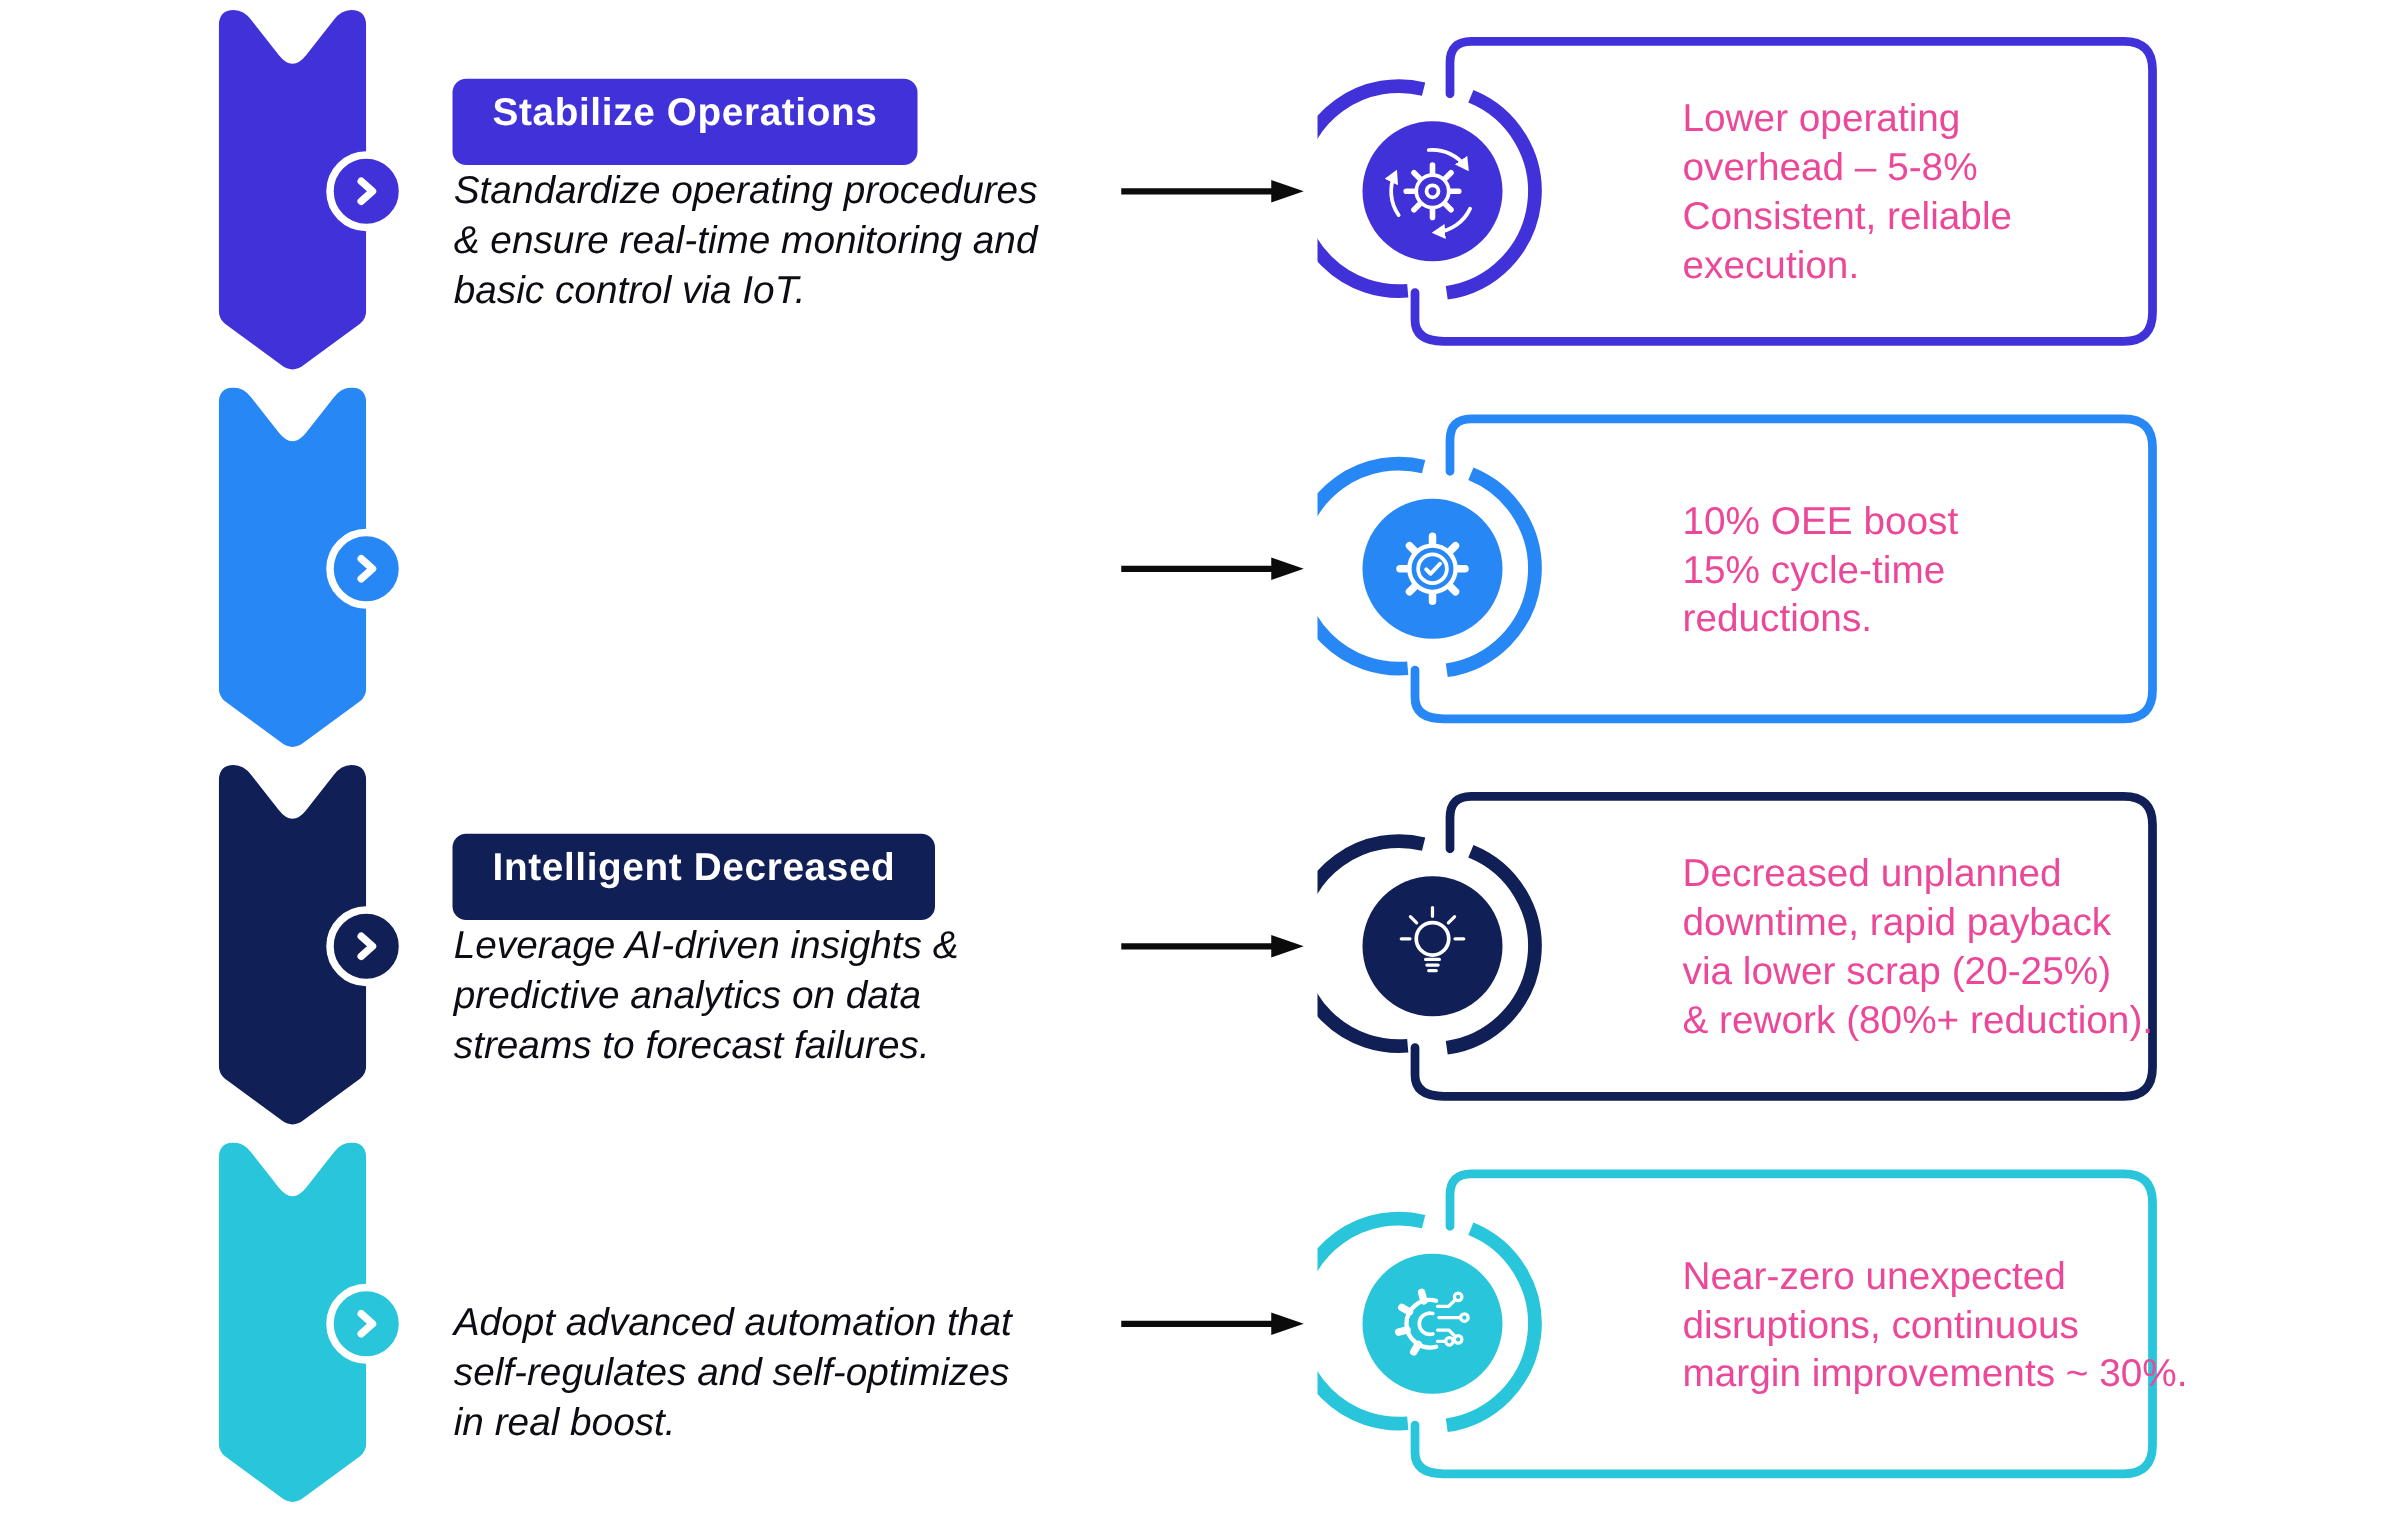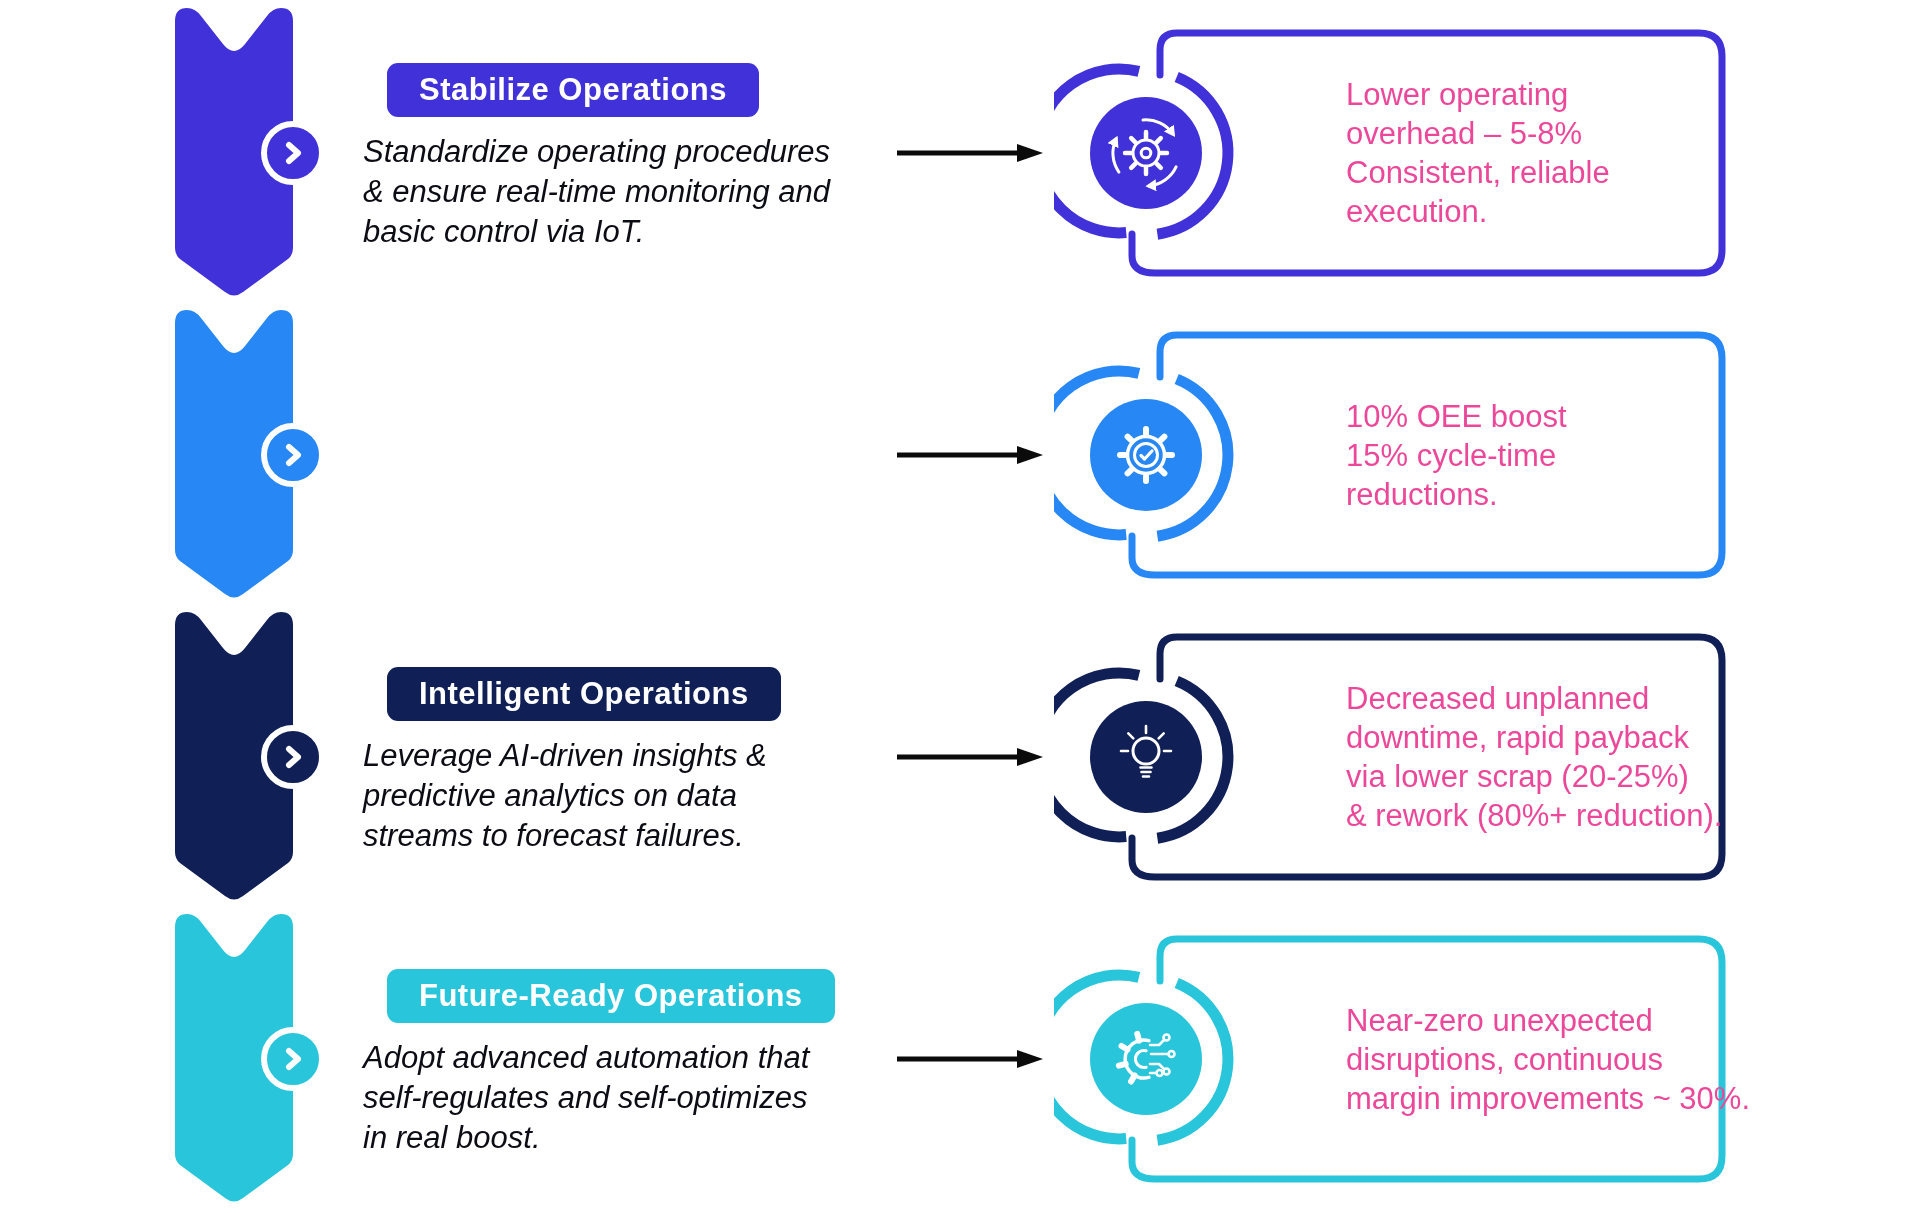--- a/index.html
+++ b/index.html
@@ -10,23 +10,23 @@
   }
   .row { position:absolute; left:0; width:1920px; height:302px; }
   .chev { position:absolute; left:175px; top:6px; }
   .chev path { fill:var(--c); }
   .badge {
     position:absolute; left:261px; top:119px; width:52px; height:52px;
     border-radius:50%; background:var(--c); border:6px solid #ffffff;
     display:flex; align-items:center; justify-content:center;
   }
   .pill {
-    position:absolute; left:362px; top:61px; height:54px; line-height:54px;
+    position:absolute; left:362px; top:61px; height:69px; line-height:54px;
     padding:0 32px; border-radius:11px; background:var(--c); color:#ffffff;
-    font-size:31px; font-weight:bold; letter-spacing:0.5px; white-space:nowrap;margin-left:25px;
+    font-size:31px; font-weight:bold; letter-spacing:0.5px; white-space:nowrap;
   }
   .desc {
     position:absolute; left:363px; top:130px; font-size:31px; line-height:40px;
     color:#0c0c14; white-space:pre-line; font-weight:500;font-style:italic;
   }
   .arrow { position:absolute; left:895px; top:135px; }
   .outcome-svg { position:absolute; left:1054px; top:26px; }
   .oc { stroke:var(--c); fill:none; }
   .of { fill:var(--c); }
   .icon { stroke:#ffffff; fill:none; stroke-linecap:round; stroke-linejoin:round; }
@@ -118,21 +118,21 @@
 
 <div class="row" style="top: 606px; --c: #101f56;">
   <svg class="chev" width="118" height="290" viewBox="0 0 118 290">
     <path d="M12,0 Q20,0 26,8 L48,36 Q59,50 70,36 L92,8 Q98,0 106,0 Q118,0 118,13 V240 Q118,247 113,251 L68,284 Q59,291 50,284 L5,251 Q0,247 0,240 V13 Q0,0 12,0 Z"></path>
   </svg>
   <div class="badge">
     <svg width="22" height="26" viewBox="-11 -13 22 26">
         <polyline points="-4,-8 5,0 -4,8" fill="none" stroke="#ffffff" stroke-width="6" stroke-linecap="round" stroke-linejoin="round"></polyline>
       </svg>
   </div>
-  <div class="pill">Intelligent Operations</div>
+  <div class="pill">Intelligent Decreased</div>
   <div class="desc">Leverage AI-driven insights &amp;
 predictive analytics on data
 streams to forecast failures.</div>
   <svg class="arrow" width="150" height="32" viewBox="0 0 150 32">
     <line class="aline" x1="2" y1="16" x2="124" y2="16" stroke-width="5"></line>
     <polygon class="ahead" points="122,7 148,16 122,25"></polygon>
   </svg>
   <svg class="outcome-svg" width="690" height="250" viewBox="0 0 690 250">
     <path class="oc" d="M106,47 L106,22 Q106,5 123,5 L645,5 Q668,5 668,28 L668,222 Q668,245 645,245 L101,245 Q78,245 78,228 L78,206" stroke-width="7" stroke-linecap="round"></path>
     <path class="oc" d="M84.9,43.3 A82 82 0 1 0 72.2,204.6" stroke-width="11"></path>
@@ -152,21 +152,20 @@
 
 <div class="row" style="top: 908px; --c: #29c5da;">
   <svg class="chev" width="118" height="290" viewBox="0 0 118 290">
     <path d="M12,0 Q20,0 26,8 L48,36 Q59,50 70,36 L92,8 Q98,0 106,0 Q118,0 118,13 V240 Q118,247 113,251 L68,284 Q59,291 50,284 L5,251 Q0,247 0,240 V13 Q0,0 12,0 Z"></path>
   </svg>
   <div class="badge">
     <svg width="22" height="26" viewBox="-11 -13 22 26">
         <polyline points="-4,-8 5,0 -4,8" fill="none" stroke="#ffffff" stroke-width="6" stroke-linecap="round" stroke-linejoin="round"></polyline>
       </svg>
   </div>
-  <div class="pill">Future-Ready Operations</div>
   <div class="desc">Adopt advanced automation that
 self-regulates and self-optimizes
 in real boost.</div>
   <svg class="arrow" width="150" height="32" viewBox="0 0 150 32">
     <line class="aline" x1="2" y1="16" x2="124" y2="16" stroke-width="5"></line>
     <polygon class="ahead" points="122,7 148,16 122,25"></polygon>
   </svg>
   <svg class="outcome-svg" width="690" height="250" viewBox="0 0 690 250">
     <path class="oc" d="M106,47 L106,22 Q106,5 123,5 L645,5 Q668,5 668,28 L668,222 Q668,245 645,245 L101,245 Q78,245 78,228 L78,206" stroke-width="7" stroke-linecap="round"></path>
     <path class="oc" d="M84.9,43.3 A82 82 0 1 0 72.2,204.6" stroke-width="11"></path>

